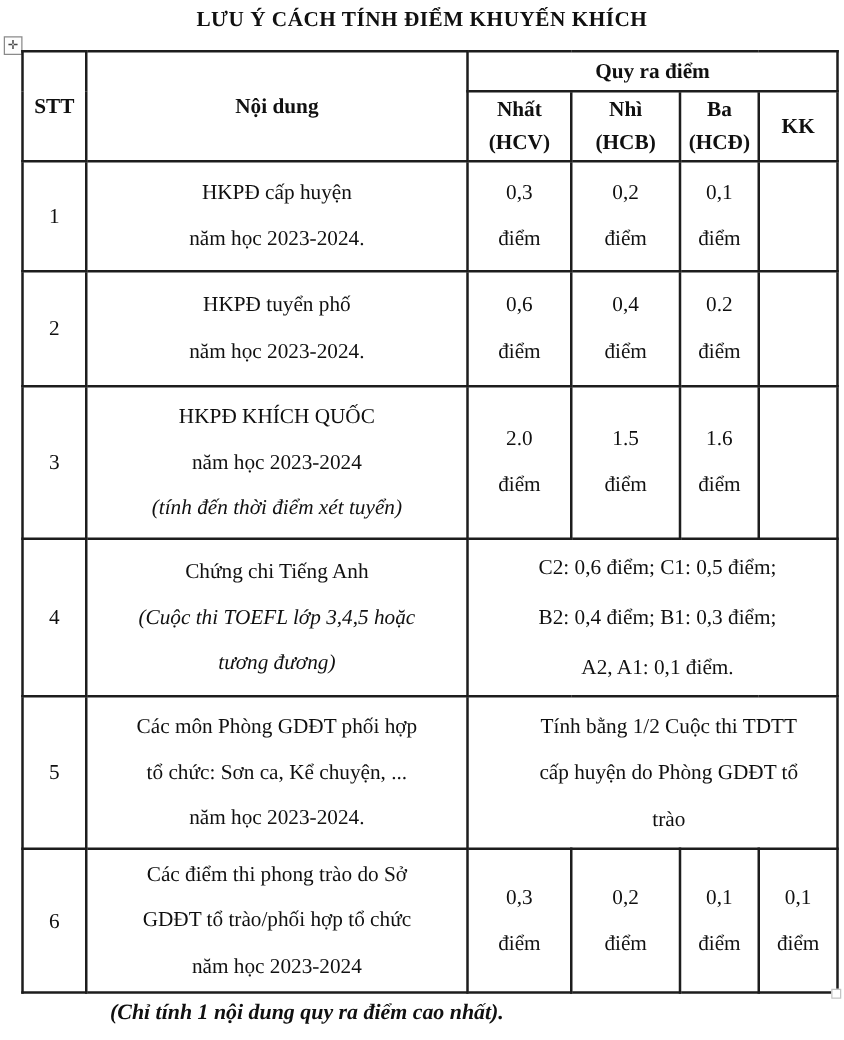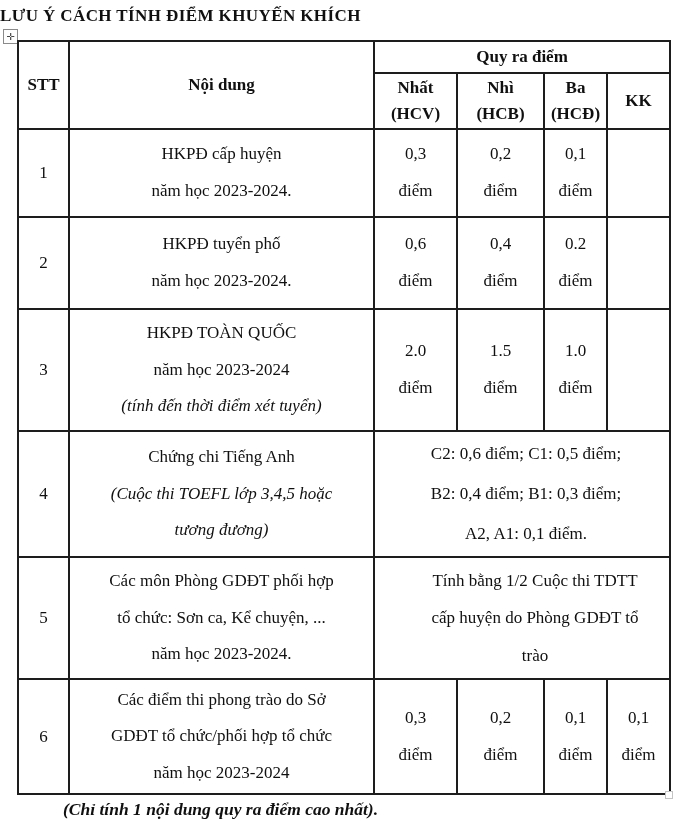--- a/index.html
+++ b/index.html
@@ -9,20 +9,21 @@
     font-family: "Liberation Serif", "DejaVu Serif", serif;
     color: #101010;
     position: relative;
     overflow: hidden;
   }
   .page { position: absolute; inset: 0; }
 
   .title {
     position: absolute;
     top: 6px; left: 0; right: 0;
+    text-align: center;
     font-size: 17px;
     font-weight: bold;
     letter-spacing: 0.4px;
   }
 
   .move-handle {
     position: absolute;
     left: 3px; top: 29px;
     width: 15px; height: 15px;
     border: 1px solid #8a8a8a;
@@ -89,21 +90,21 @@
   }
   td.merged-center {
     text-align: center;
     line-height: 2.2;
     font-size: 17.5px;
     padding-left: 26px;
   }
 
   .footer {
     position: absolute;
-    left: 63px; top: 799px;
+    left: 88px; top: 799px;
     font-size: 17.5px;
     font-weight: bold;
     font-style: italic;
   }
 </style>
 </head>
 <body>
 
 <div class="page">
 
@@ -184,34 +185,34 @@
         <td class="pt">
           <div>0.2</div>
           <div>điểm</div>
         </td>
         <td class="pt"></td>
       </tr>
 
       <tr class="r3">
         <td>3</td>
         <td class="content">
-          <div>HKPĐ TOÀN QUỐC</div>
+          <div>HKPĐ KHÍCH QUỐC</div>
           <div>năm học 2023-2024</div>
           <div class="it">(tính đến thời điểm xét tuyển)</div>
         </td>
         <td class="pt">
           <div>2.0</div>
           <div>điểm</div>
         </td>
         <td class="pt">
           <div>1.5</div>
           <div>điểm</div>
         </td>
         <td class="pt">
-          <div>1.0</div>
+          <div>1.6</div>
           <div>điểm</div>
         </td>
         <td class="pt"></td>
       </tr>
 
       <tr class="r4">
         <td>4</td>
         <td class="content">
           <div>Chứng chi Tiếng Anh</div>
           <div class="it">(Cuộc thi TOEFL lớp 3,4,5 hoặc</div>
@@ -235,21 +236,21 @@
           <div>Tính bằng 1/2 Cuộc thi TDTT</div>
           <div>cấp huyện do Phòng GDĐT tổ</div>
           <div>trào</div>
         </td>
       </tr>
 
       <tr class="r6">
         <td>6</td>
         <td class="content">
           <div>Các điểm thi phong trào do Sở</div>
-          <div>GDĐT tổ chức/phối hợp tổ chức</div>
+          <div>GDĐT tổ trào/phối hợp tổ chức</div>
           <div>năm học 2023-2024</div>
         </td>
         <td class="pt">
           <div>0,3</div>
           <div>điểm</div>
         </td>
         <td class="pt">
           <div>0,2</div>
           <div>điểm</div>
         </td>

